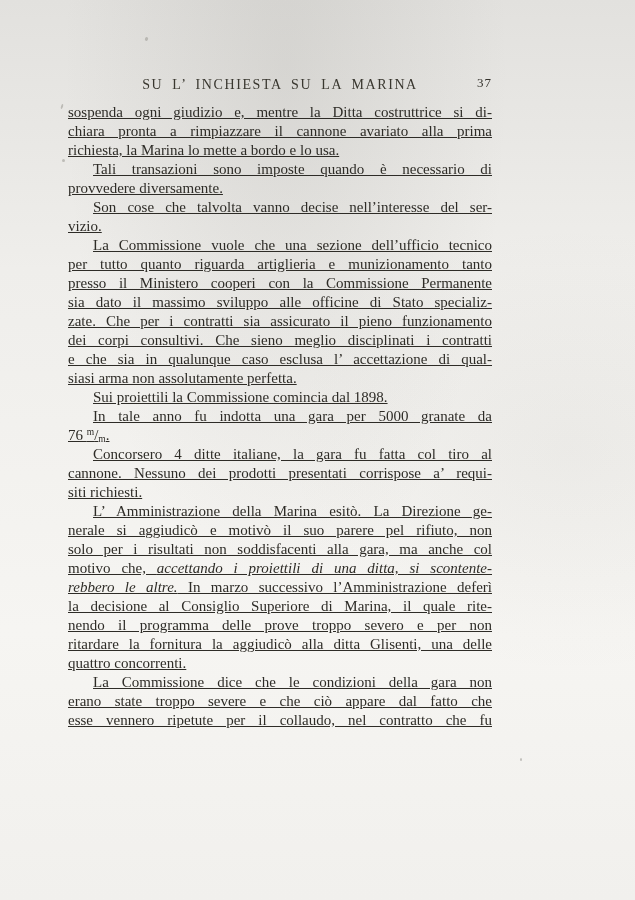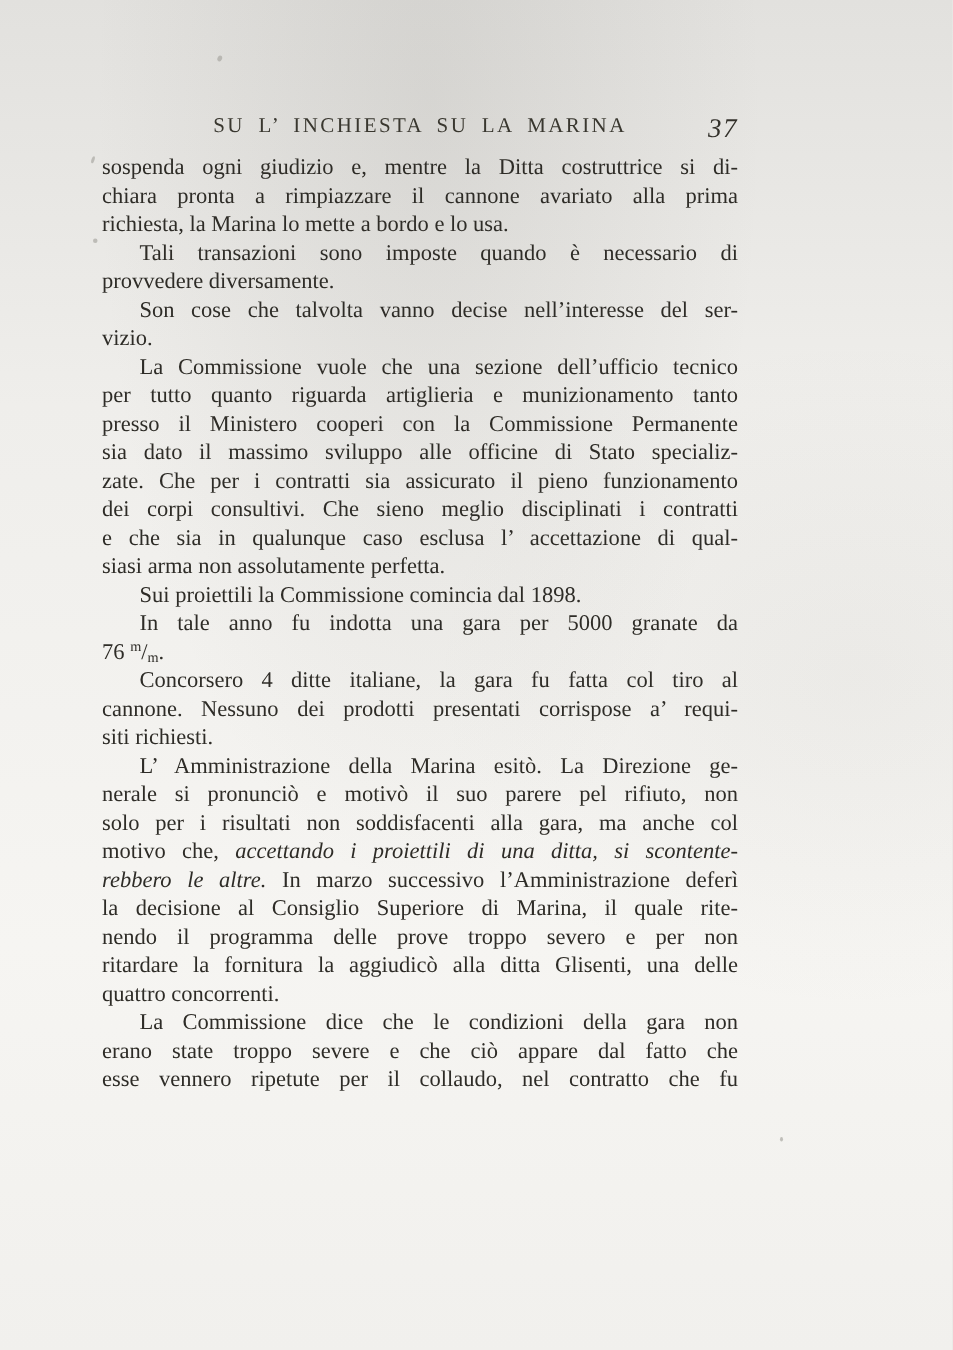--- a/index.html
+++ b/index.html
@@ -31,39 +31,39 @@
     font-size: 14px;
     letter-spacing: 1.6px;
     word-spacing: 4px;
     line-height: 14px;
     white-space: nowrap;
   }
   .page-number {
     position: absolute;
     right: 0px;
     top: -3px;
-    font-size: 18px;
+    font-size: 13px;
     letter-spacing: 1px;
     color: #33312b;
-    font-style: italic;
   }
   .body-text {
     position: absolute;
     left: 68px;
     top: 103px;
     width: 424px;
     color: #2e2c27;
     font-size: 15px;
   }
   .line {
     height: 19px;
     line-height: 19px;
     white-space: normal;
     overflow: hidden;
     text-align: left;
+    text-decoration: underline;
   }
   .line.just {
     text-align: justify;
     text-align-last: justify;
     -moz-text-align-last: justify;
   }
   .line.indent {
     padding-left: 25px;
   }
   .seg-n { font-style: normal; }
@@ -120,21 +120,21 @@
       <div class="line just"><span class="seg-n">dei corpi consultivi. Che sieno meglio disciplinati i contratti</span></div>
       <div class="line just"><span class="seg-n">e che sia in qualunque caso esclusa l’ accettazione di qual-</span></div>
       <div class="line"><span class="seg-n">siasi arma non assolutamente perfetta.</span></div>
       <div class="line indent"><span class="seg-n">Sui proiettili la Commissione comincia dal 1898.</span></div>
       <div class="line indent just"><span class="seg-n">In tale anno fu indotta una gara per 5000 granate da</span></div>
       <div class="line"><span class="seg-n">76 </span><span class="seg-sup">m</span><span class="seg-n">/</span><span class="seg-sub">m</span><span class="seg-n">.</span></div>
       <div class="line indent just"><span class="seg-n">Concorsero 4 ditte italiane, la gara fu fatta col tiro al</span></div>
       <div class="line just"><span class="seg-n">cannone. Nessuno dei prodotti presentati corrispose a’ requi-</span></div>
       <div class="line"><span class="seg-n">siti richiesti.</span></div>
       <div class="line indent just"><span class="seg-n">L’ Amministrazione della Marina esitò. La Direzione ge-</span></div>
-      <div class="line just"><span class="seg-n">nerale si pronunciò e motivò il suo parere pel rifiuto, non</span></div>
+      <div class="line just"><span class="seg-n">nerale si aggiudicò e motivò il suo parere pel rifiuto, non</span></div>
       <div class="line just"><span class="seg-n">solo per i risultati non soddisfacenti alla gara, ma anche col</span></div>
       <div class="line just"><span class="seg-n">motivo che, </span><span class="seg-i">accettando i proiettili di una ditta, si scontente-</span></div>
       <div class="line just"><span class="seg-i">rebbero le altre.</span><span class="seg-n"> In marzo successivo l’Amministrazione deferì</span></div>
       <div class="line just"><span class="seg-n">la decisione al Consiglio Superiore di Marina, il quale rite-</span></div>
       <div class="line just"><span class="seg-n">nendo il programma delle prove troppo severo e per non</span></div>
       <div class="line just"><span class="seg-n">ritardare la fornitura la aggiudicò alla ditta Glisenti, una delle</span></div>
       <div class="line"><span class="seg-n">quattro concorrenti.</span></div>
       <div class="line indent just"><span class="seg-n">La Commissione dice che le condizioni della gara non</span></div>
       <div class="line just"><span class="seg-n">erano state troppo severe e che ciò appare dal fatto che</span></div>
       <div class="line just"><span class="seg-n">esse vennero ripetute per il collaudo, nel contratto che fu</span></div>

